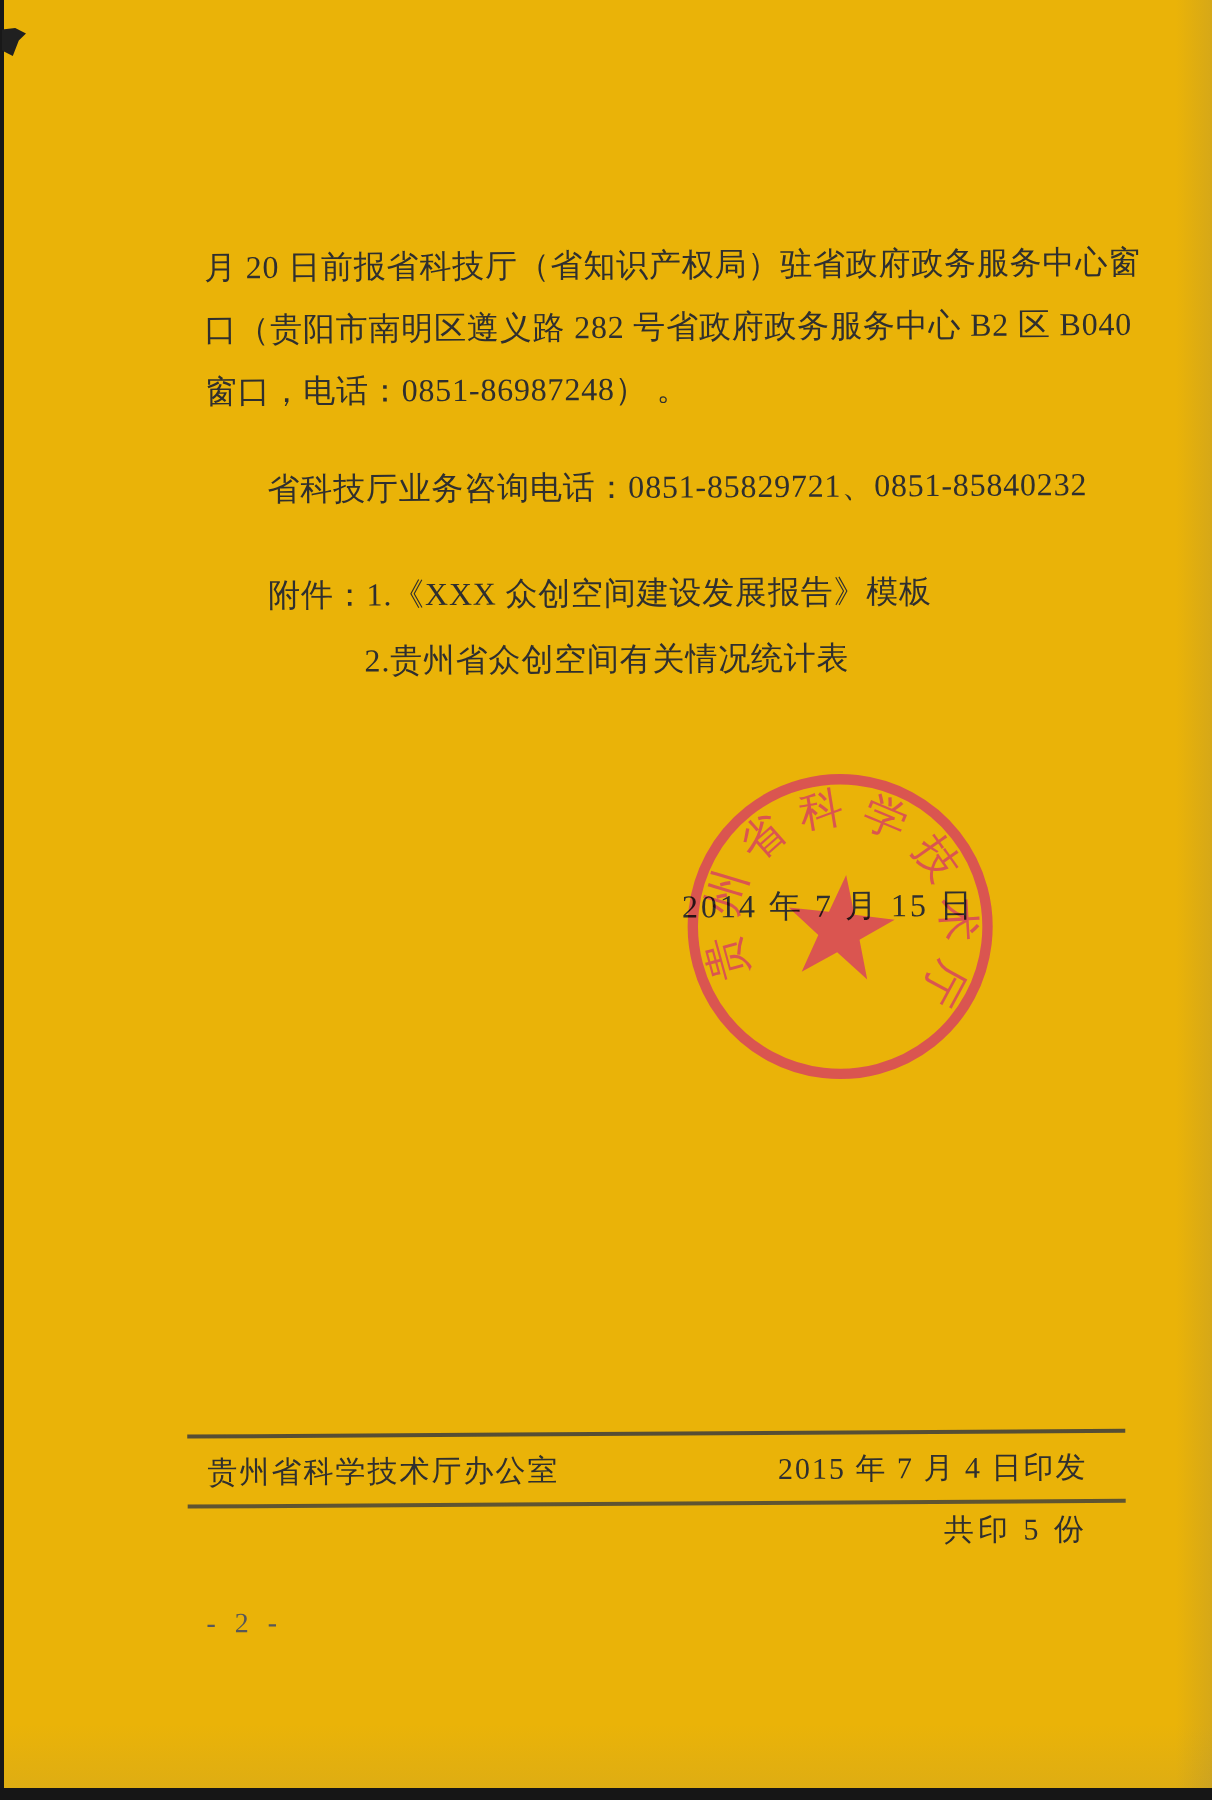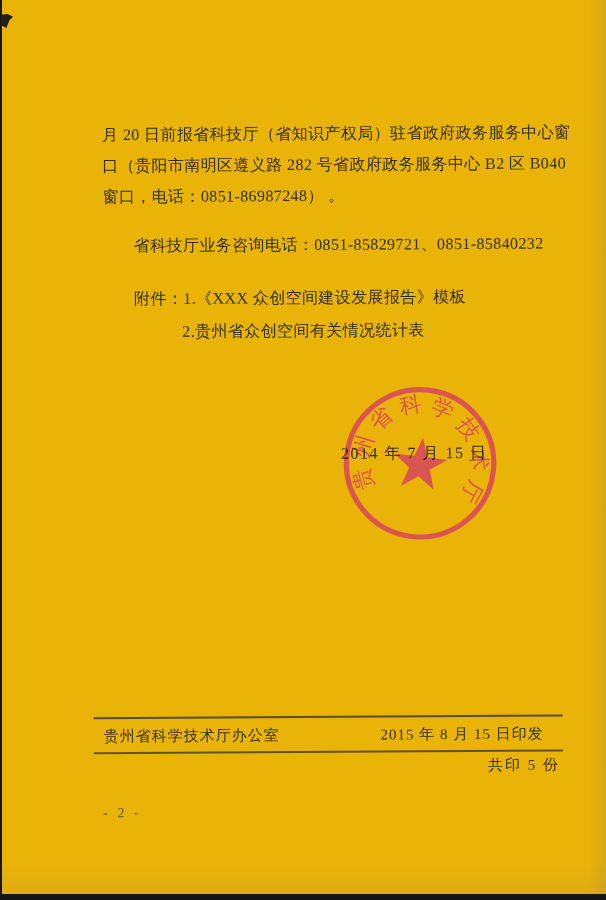--- a/index.html
+++ b/index.html
@@ -23,21 +23,21 @@
 
   .seal{position:absolute;left:337px;top:381px;width:166px;height:166px;z-index:4;
         mix-blend-mode:multiply;opacity:0.88;transform:rotate(7deg);}
 
   .footer-rule{position:absolute;left:92px;width:469px;background:#3c3c3c;}
   .rule-top{top:716px;height:2px;opacity:.85;}
   .rule-bottom{top:751px;height:2px;opacity:.8;}
   .footer-row{position:absolute;left:102px;top:722px;width:440px;height:26px;
               display:flex;justify-content:space-between;align-items:center;
               font-size:15px;letter-spacing:1px;white-space:nowrap;}
-  .copies{position:absolute;top:757px;left:486px;font-size:15px;letter-spacing:2px;white-space:nowrap;text-align:right;}
+  .copies{position:absolute;top:757px;left:470px;font-size:15px;letter-spacing:2px;white-space:nowrap;text-align:right;}
   .pagenum{position:absolute;left:101px;top:804px;font-size:14px;color:#585858;letter-spacing:3px;white-space:nowrap;}
 
   
   .edge-left{position:absolute;left:0;top:0;width:2px;height:900px;background:#181818;z-index:9;}
   .edge-bottom{position:absolute;left:0;top:894px;width:606px;height:6px;background:#161616;z-index:9;}
   .corner-blob{position:absolute;left:1px;top:14px;width:12px;height:14px;background:#202020;z-index:10;
                clip-path:polygon(0 5%,55% 0,100% 20%,70% 45%,45% 100%,0 80%);}
   .edge-right-shadow{position:absolute;right:0;top:0;width:18px;height:900px;z-index:8;
                background:linear-gradient(to right,rgba(110,110,105,0),rgba(110,110,105,0.16));}
   .edge-bottom-shadow{position:absolute;left:0;top:862px;width:606px;height:32px;z-index:8;
@@ -75,21 +75,21 @@
         <text transform="translate(95.7,25.2) rotate(16)" dy="7">学</text>
         <text transform="translate(122.4,41.9) rotate(48)" dy="7">技</text>
         <text transform="translate(136.1,70.1) rotate(80)" dy="7">术</text>
         <text transform="translate(132.8,101.4) rotate(112)" dy="7">厅</text>
       </g>
     </svg>
 
     <div class="footer-rule rule-top"></div>
     <div class="footer-row">
       <span>贵州省科学技术厅办公室</span>
-      <span>2015 年 8 月 15 日印发</span>
+      <span>2015 年 7 月 4 日印发</span>
     </div>
     <div class="footer-rule rule-bottom"></div>
     <div class="copies">共印 5 份</div>
 
     <div class="pagenum">- 2 -</div>
   </div>
 
   <div class="edge-right-shadow"></div>
   <div class="edge-bottom-shadow"></div>
   <div class="edge-left"></div>

